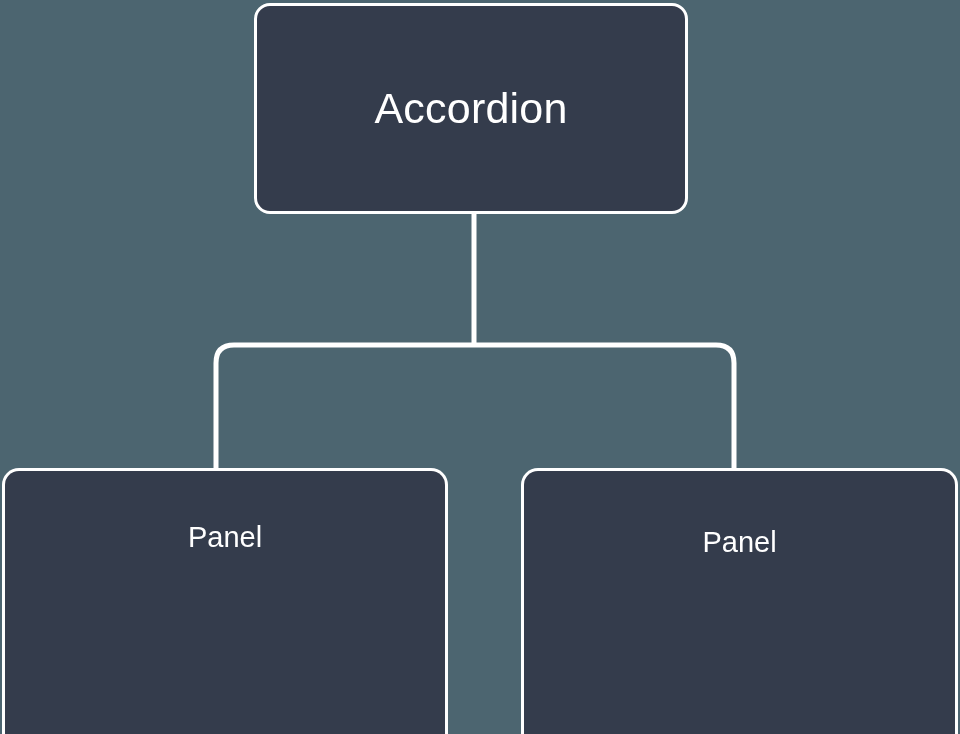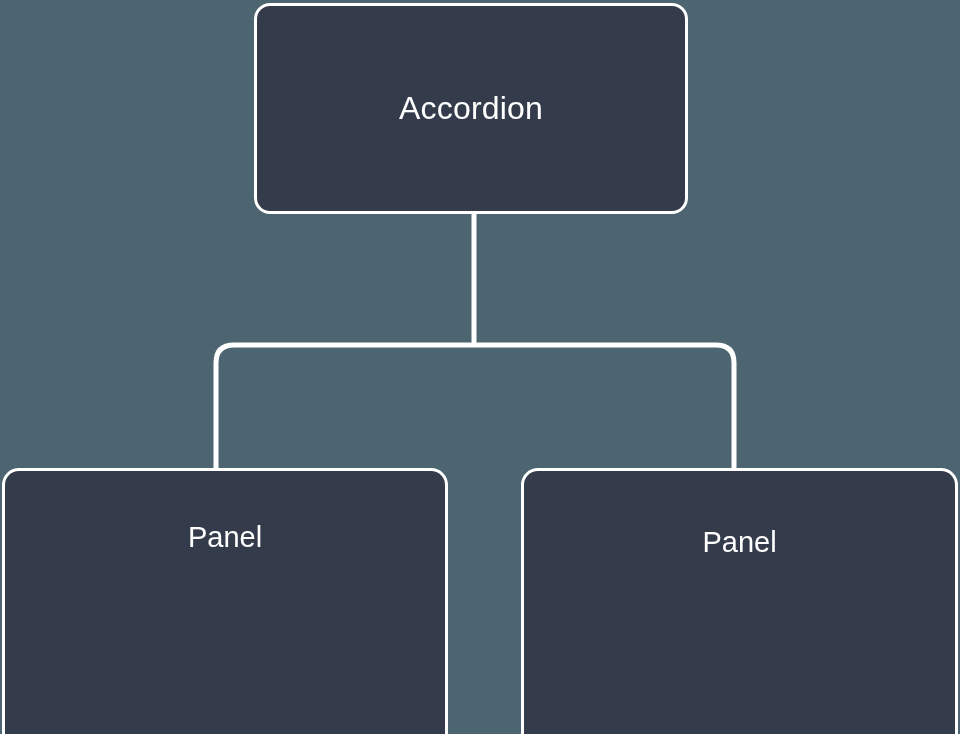--- a/index.html
+++ b/index.html
@@ -43,21 +43,21 @@
     top: 3px;
     width: 434px;
     height: 211px;
     border-radius: 16px;
     display: flex;
     align-items: center;
     justify-content: center;
   }
   .node-title-root {
     color: #ffffff;
-    font-size: 32px;
+    font-size: 43px;
     font-weight: 400;
     letter-spacing: 0.2px;
   }
 
   .node-panel {
     top: 468px;
     height: 298px;
     border-radius: 17px;
     border-bottom: none;
   }

